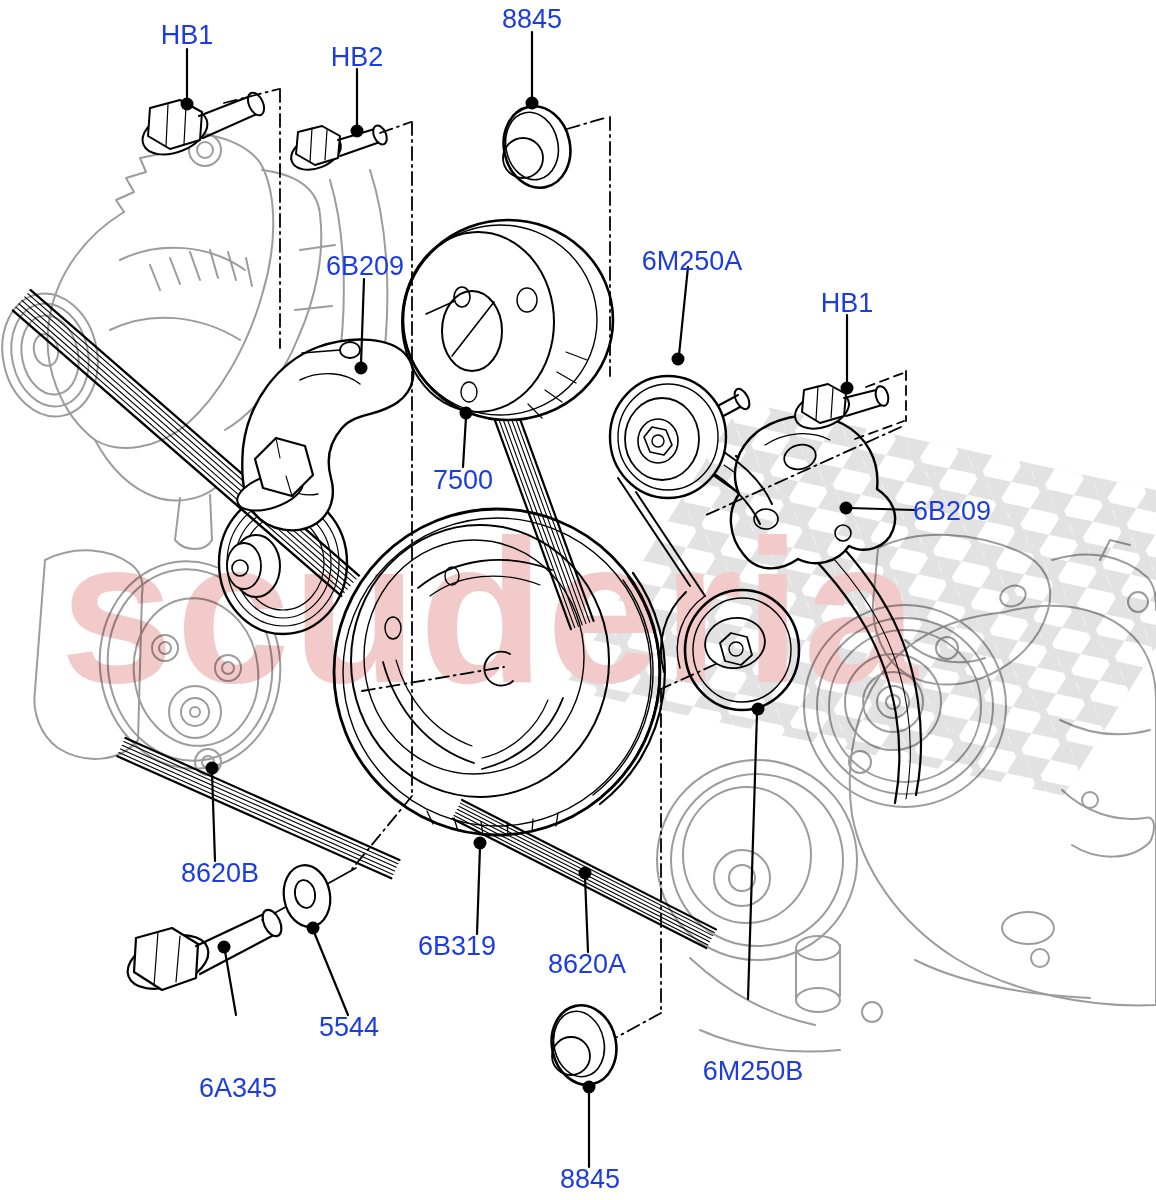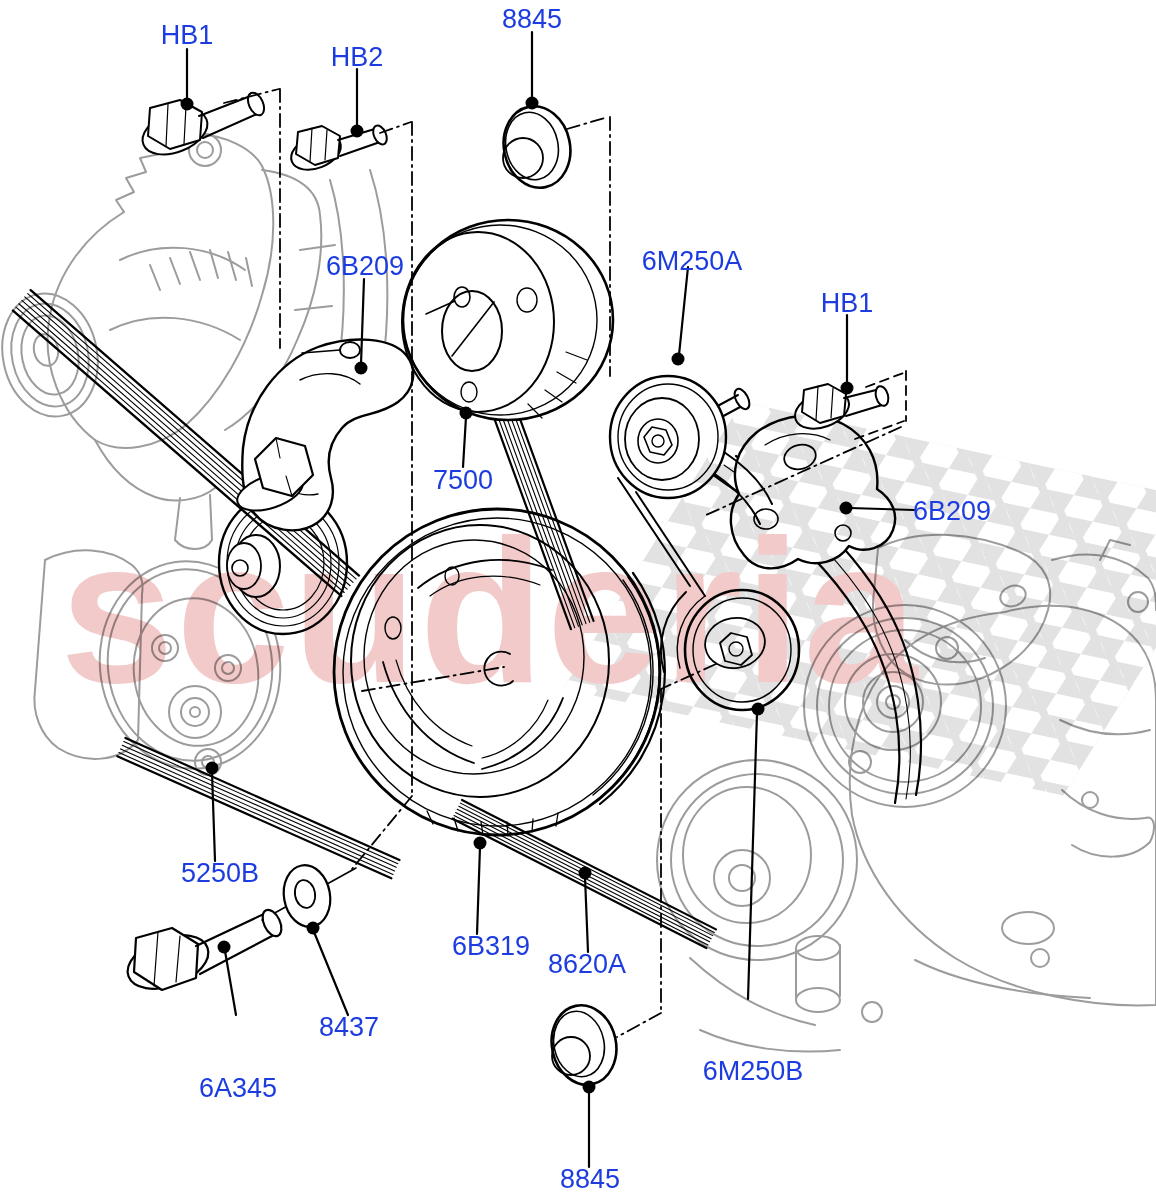--- a/index.html
+++ b/index.html
@@ -356,22 +356,22 @@
 
   <div class="labels-layer">
     <div class="part-label" style="left:187px;top:35px">HB1</div>
     <div class="part-label" style="left:357px;top:57px">HB2</div>
     <div class="part-label" style="left:532px;top:19px">8845</div>
     <div class="part-label" style="left:365px;top:266px">6B209</div>
     <div class="part-label" style="left:692px;top:261px">6M250A</div>
     <div class="part-label" style="left:847px;top:303px">HB1</div>
     <div class="part-label" style="left:463px;top:480px">7500</div>
     <div class="part-label" style="left:952px;top:511px">6B209</div>
-    <div class="part-label" style="left:220px;top:873px">5250B</div>
-    <div class="part-label" style="left:491px;top:946px">6B319</div>
+    <div class="part-label" style="left:220px;top:873px">8620B</div>
+    <div class="part-label" style="left:457px;top:946px">6B319</div>
     <div class="part-label" style="left:587px;top:964px">8620A</div>
     <div class="part-label" style="left:753px;top:1071px">6M250B</div>
     <div class="part-label" style="left:238px;top:1088px">6A345</div>
-    <div class="part-label" style="left:349px;top:1027px">8437</div>
+    <div class="part-label" style="left:349px;top:1027px">5544</div>
     <div class="part-label" style="left:590px;top:1179px">8845</div>
   </div>
 
 </div>
 
 </body></html>

